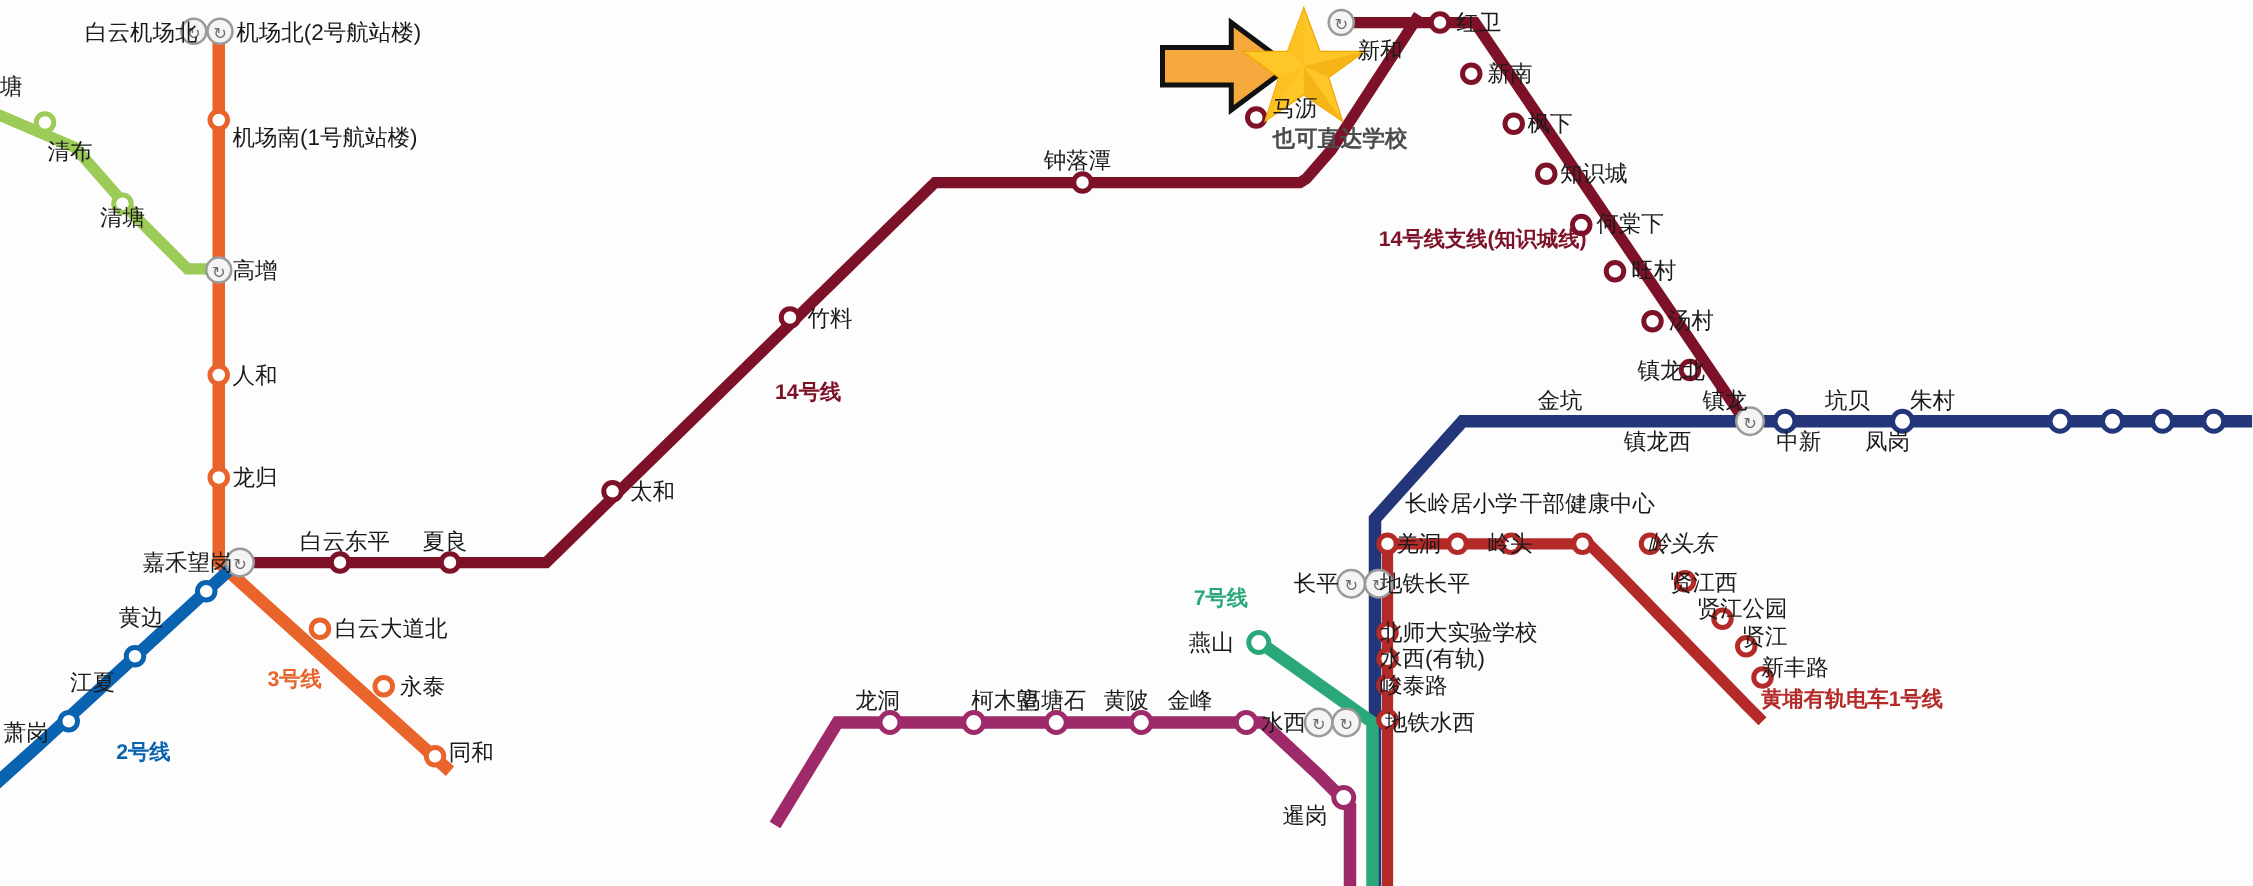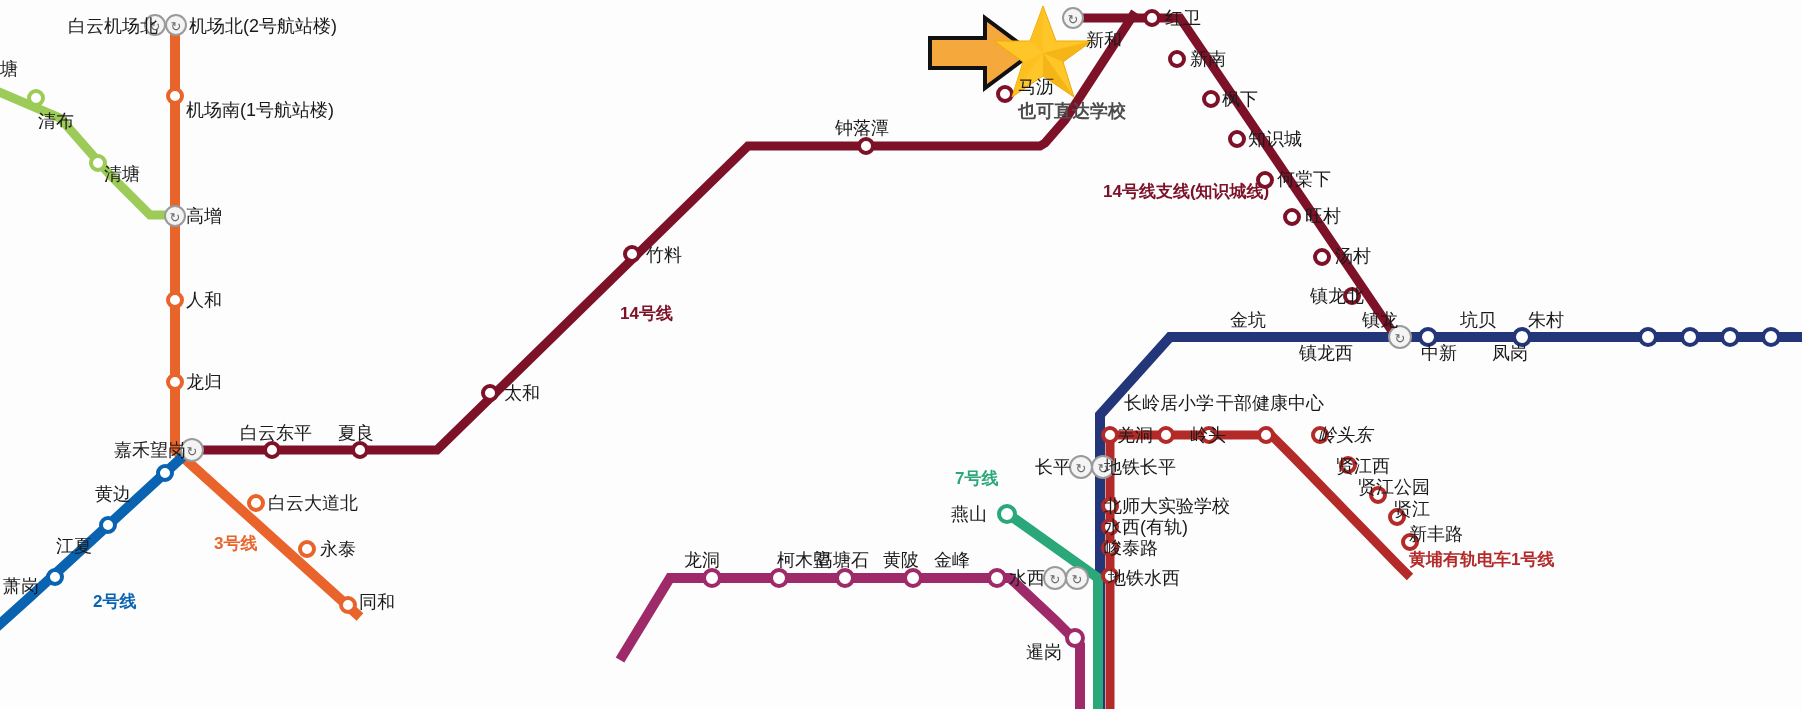--- a/index.html
+++ b/index.html
@@ -163,21 +163,21 @@
   <div class="linename" style="left:214px;top:535px;color:#e8642b;">3号线</div>
   <div class="linename" style="left:93px;top:593px;color:#0a63b0;">2号线</div>
   <div class="linename" style="left:955px;top:470px;color:#2aa879;">7号线</div>
   <div class="linename" style="left:1409px;top:551px;color:#b32a28;">黄埔有轨电车1号线</div>
 
   <div class="lbl" style="left:68px;top:17px;">白云机场北</div>
   <div class="lbl" style="left:189px;top:17px;">机场北(2号航站楼)</div>
   <div class="lbl" style="left:186px;top:87px;margin-top:14px;">机场南(1号航站楼)</div>
   <div class="lbl" style="left:0px;top:60px;">塘</div>
   <div class="lbl" style="left:38px;top:112px;">清布</div>
-  <div class="lbl" style="left:104px;top:165px;">清塘</div>
+  <div class="lbl" style="left:80px;top:165px;">清塘</div>
   <div class="lbl" style="left:186px;top:207px;">高增</div>
   <div class="lbl" style="left:186px;top:291px;">人和</div>
   <div class="lbl" style="left:186px;top:373px;">龙归</div>
   <div class="lbl" style="left:114px;top:441px;">嘉禾望岗</div>
   <div class="lbl" style="left:240px;top:424px;">白云东平</div>
   <div class="lbl" style="left:338px;top:424px;">夏良</div>
   <div class="lbl" style="left:268px;top:494px;">白云大道北</div>
   <div class="lbl" style="left:320px;top:540px;">永泰</div>
   <div class="lbl" style="left:359px;top:593px;">同和</div>
   <div class="lbl" style="left:95px;top:485px;">黄边</div>

